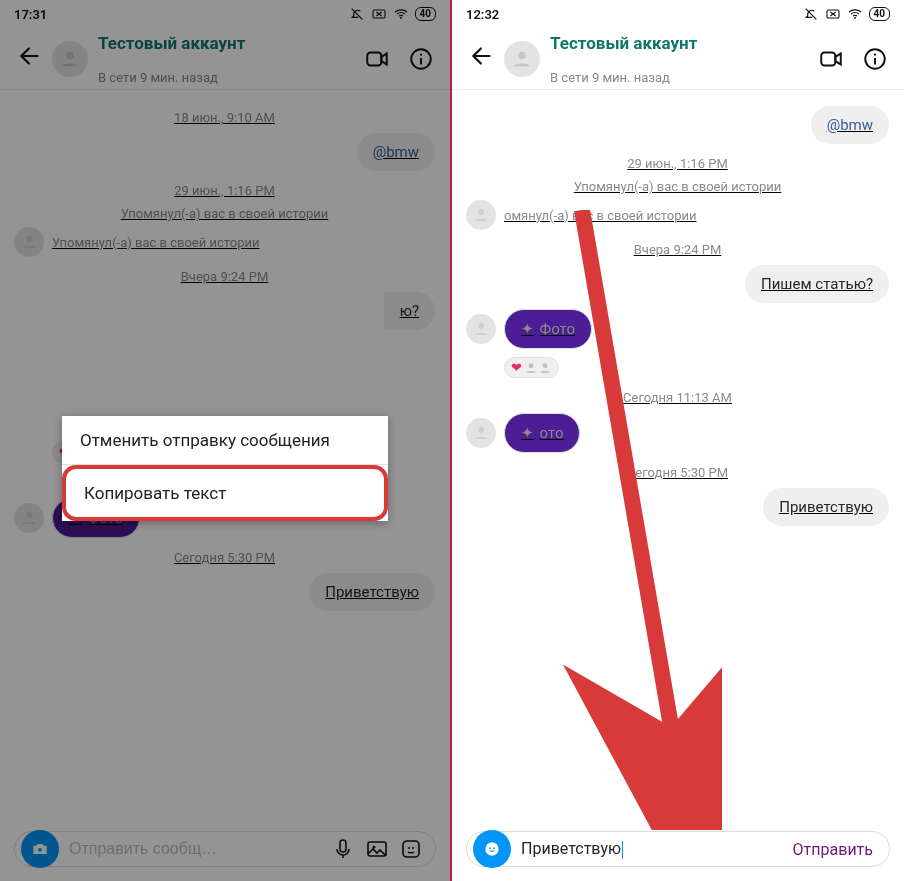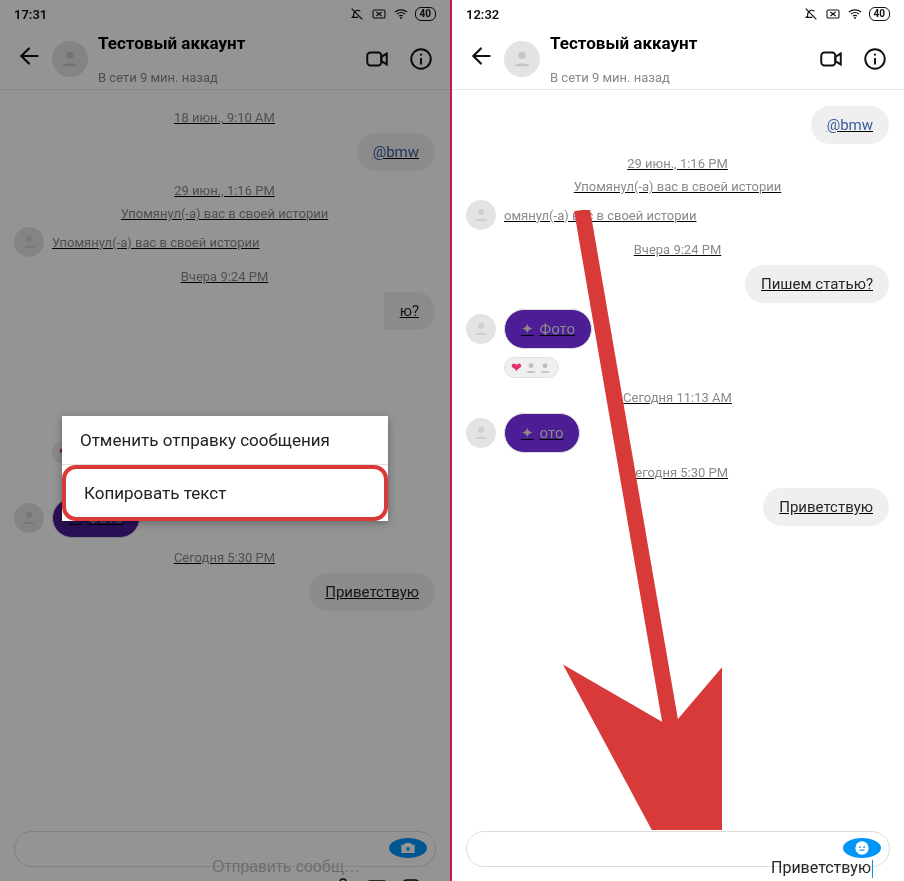--- a/index.html
+++ b/index.html
@@ -56,21 +56,21 @@
   }
   .back-arrow { width: 40px; text-align: center; font-size: 22px; }
   .avatar-sm {
     width: 36px; height: 36px; border-radius: 50%;
     background: #e3e3e3;
     margin: 0 8px 0 2px;
     display:flex; align-items:center; justify-content:center;
   }
   .avatar-sm svg { width: 22px; height: 22px; fill: #c5c5c5; }
   .chat-title-block { flex: 1; margin-left: 2px; }
-  .chat-title { font-weight: 700; font-size: 17px; color: #000000; }
+  .chat-title { font-weight: 700; font-size: 17px; color: #0f766e; }
   .chat-sub { font-size: 13px; color: #888; margin-top: 17px; }
   .hdr-icons { display:flex; align-items:center; gap: 10px; margin-right: 2px; }
   .icon-btn { width: 34px; height: 34px; display:flex; align-items:center; justify-content:center; }
   .icon-btn svg { width: 26px; height: 26px; stroke:#111; fill:none; stroke-width:1.8; }
   
   .chat-body {
     flex: 1;
     overflow: hidden;
     position: relative;
     padding: 8px 15px 0 14px;
@@ -113,42 +113,41 @@
   .react-bar {
     display:inline-flex; align-items:center;
     background:#efefef; border:1px solid #e0e0e0;
     border-radius: 16px; padding: 2px 6px;
     margin-top: 2px; margin-left: 38px;
   }
   .react-bar .heart { color:#e1306c; font-size:13px; margin-right:2px;}
   .react-bar svg { width:14px; height:14px; fill:#bdbdbd; }
   
   .composer {
-    display:flex; align-items:flex-end;
+    display:flex; align-items:center;
     border:1px solid #dcdcdc; border-radius: 28px;
     margin: 10px 14px 14px; padding: 6px 8px 6px 6px;
     height: 36px;
-    flex-direction: column;
   }
   .cam-btn {
     width: 38px; height: 38px; border-radius: 50%;
     background: #0095f6;
     display:flex; align-items:center; justify-content:center;
   }
   .cam-btn svg { width:20px; height:20px; fill:#fff; }
   .compose-input {
     flex:1; border:none; outline:none;
     font-size:16px; color:#262626; padding: 0 8px 0 10px;
     background: transparent;
   }
   .compose-input::placeholder { color:#bcbcbc; }
   .comp-icons { display:flex; gap:10px; margin-right:4px; }
   .comp-icons svg { width:24px; height:24px; stroke:#111; fill:none; stroke-width:1.6; }
   .send-btn {
-    color:#ec4899; font-weight:700; font-size:16px;
+    color:#701a75; font-weight:400; font-size:16px;
     padding: 0 8px;
   }
   
   .dim {
     position:absolute; inset:0;
     background: rgba(0,0,0,0.42);
     z-index: 2;
     pointer-events:none;
   }
   .popup {

